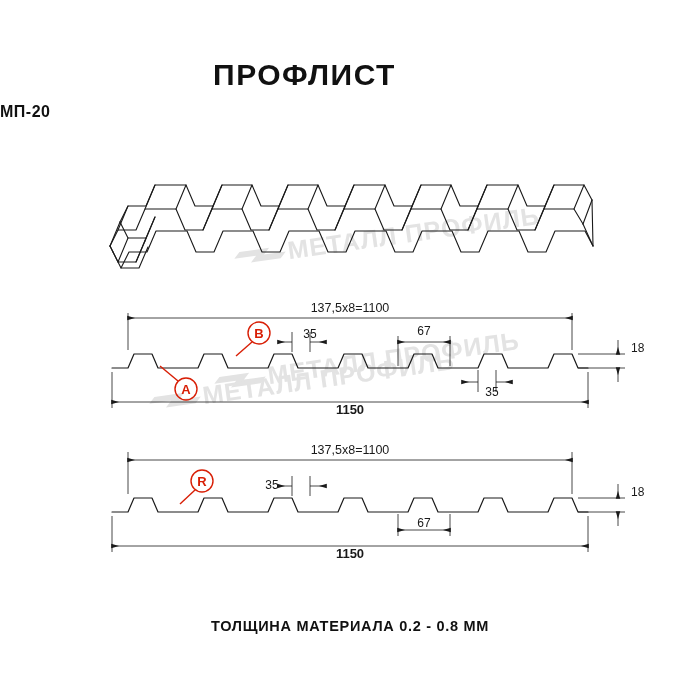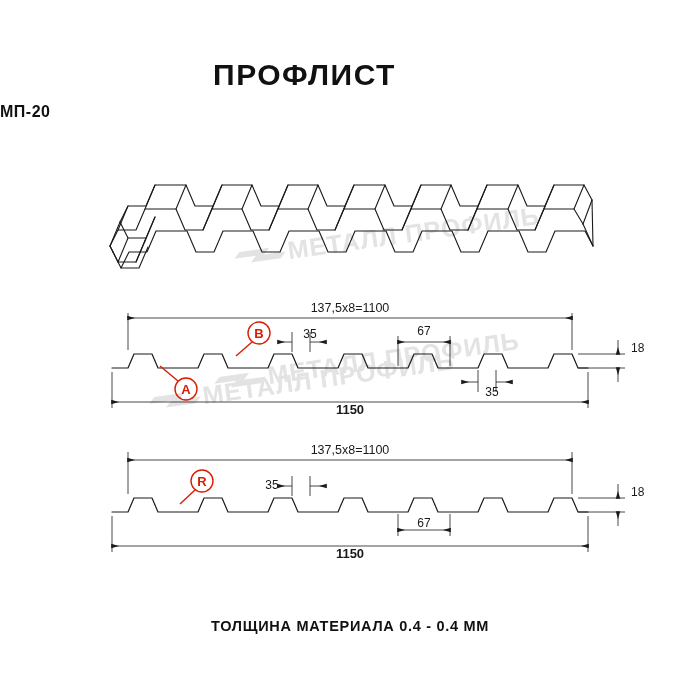--- a/index.html
+++ b/index.html
@@ -277,14 +277,14 @@
       <text x="424" y="527" font-size="12" text-anchor="middle">67</text>
     </g>
 
     <g font-family="Liberation Sans, sans-serif" fill="#d81e05" font-size="13" font-weight="bold" text-anchor="middle">
       <text x="186" y="394">A</text>
       <text x="259" y="338">B</text>
       <text x="202" y="486">R</text>
     </g>
   </svg>
 
-  <div class="footnote">ТОЛЩИНА МАТЕРИАЛА 0.4 - 0.4 ММ</div>
+  <div class="footnote">ТОЛЩИНА МАТЕРИАЛА 0.2 - 0.8 ММ</div>
 </div>
 
 </body></html>

